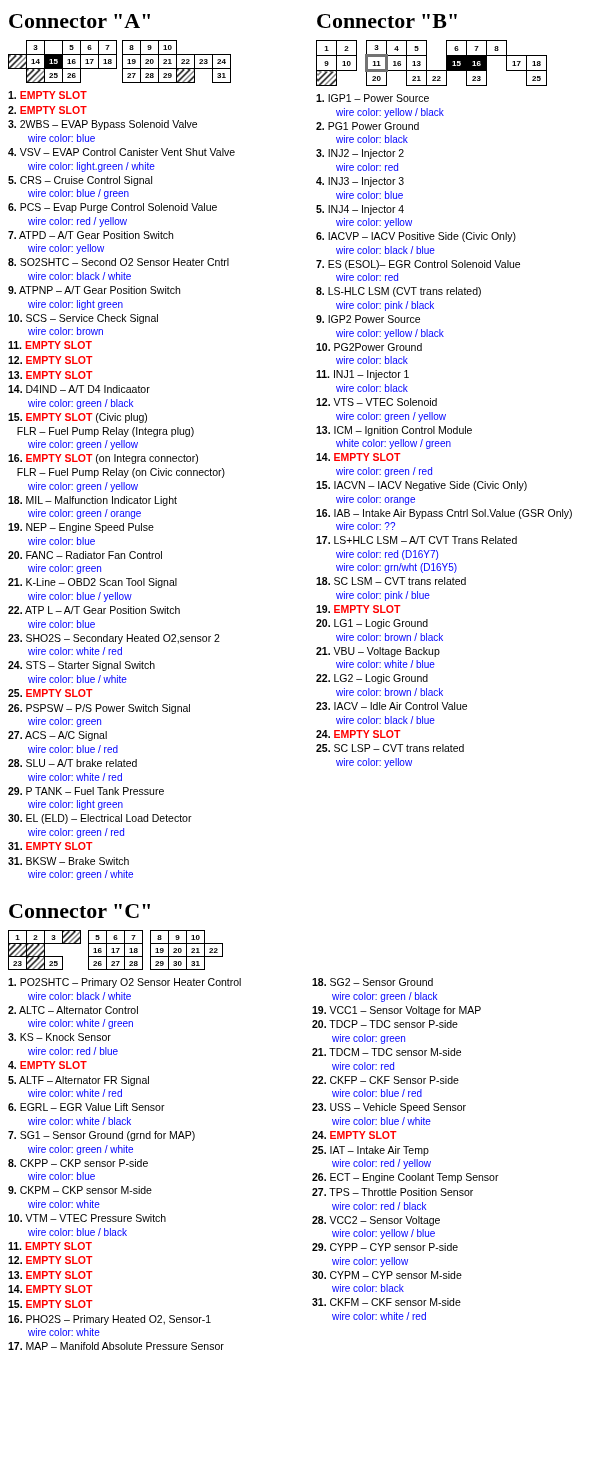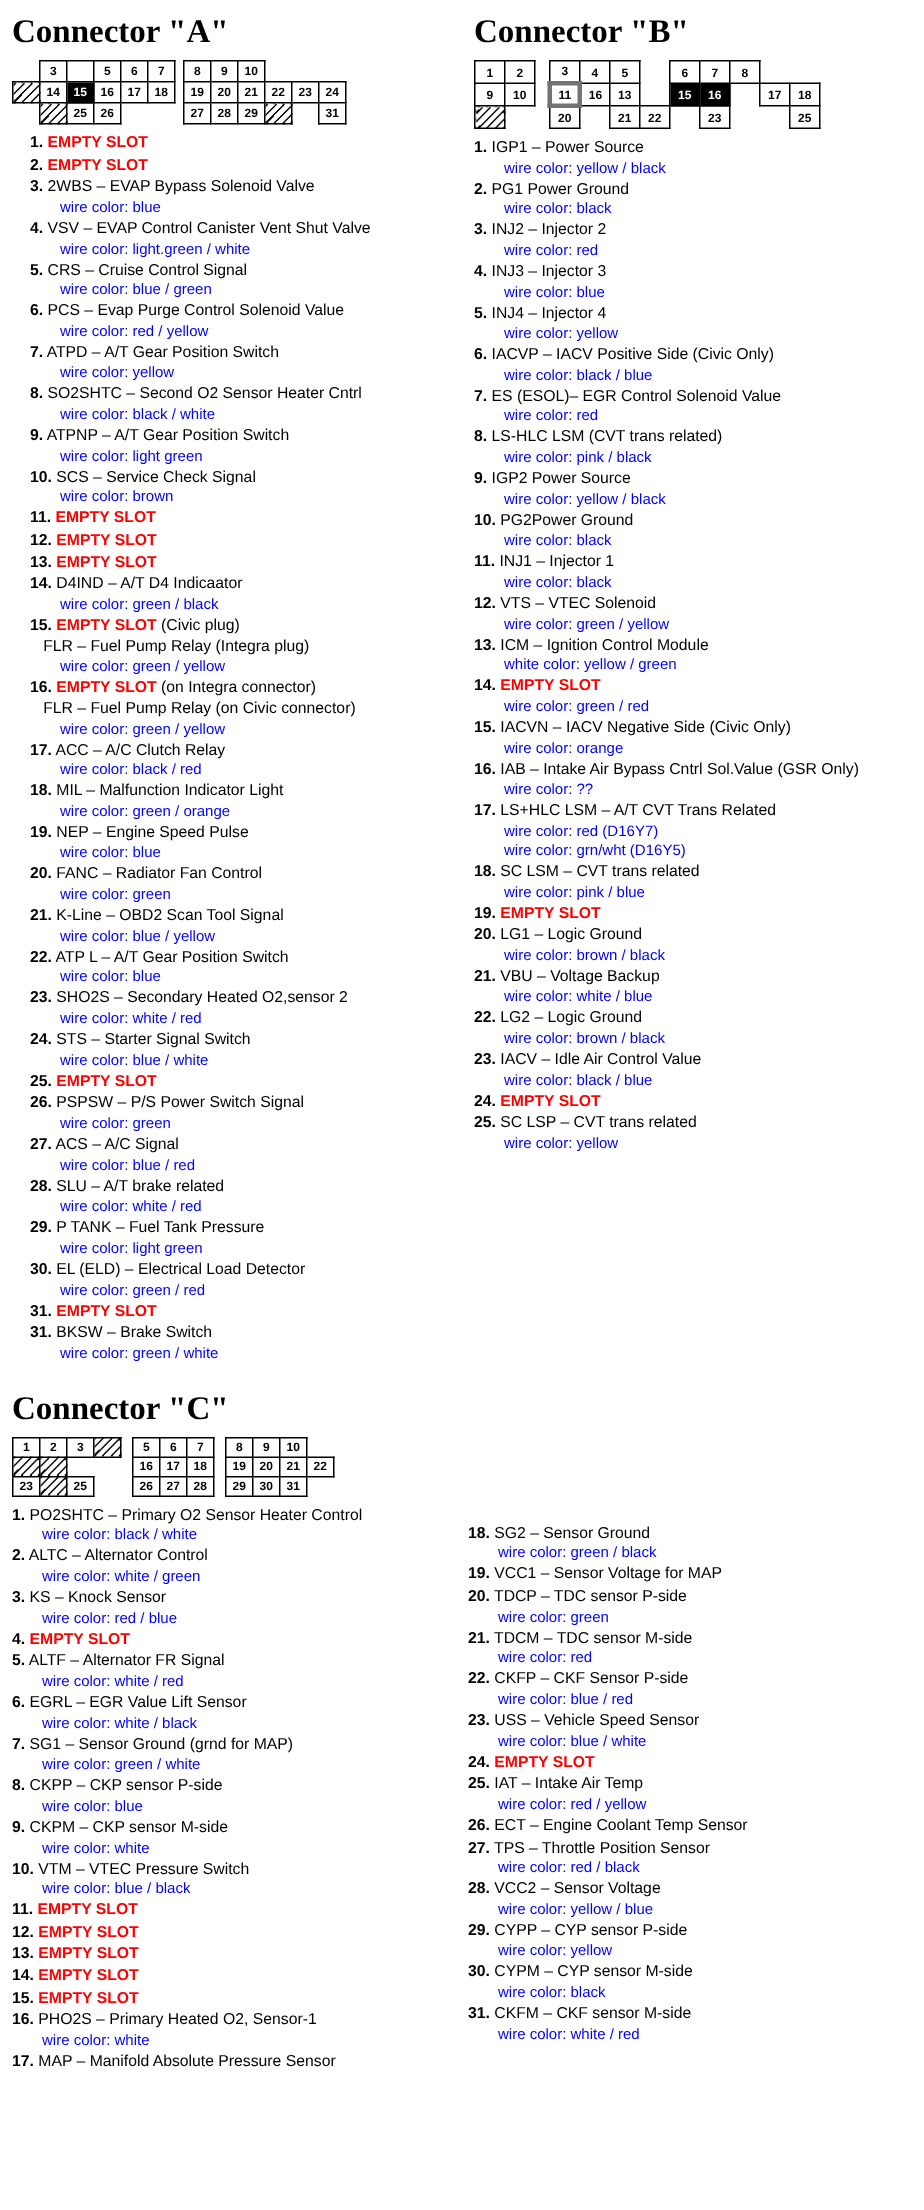--- a/index.html
+++ b/index.html
@@ -119,38 +119,37 @@
             <td style="border:1px solid black; width:18px; height:14px; text-align:center;">28</td>
             <td style="border:1px solid black; width:18px; height:14px; text-align:center;">29</td>
             <td style="background: repeating-linear-gradient(-45deg,black,black 1px,white 1px,white 4px); border:1px solid black; width:18px; height:14px;"></td>
             <td style="border:none;"></td>
             <td style="border:1px solid black; width:18px; height:14px; text-align:center;">31</td>
           </tr>
         </tbody>
           </table>
       </div>
 
-      <ol class="pin-list" style="list-style:none; padding-left:0;margin-left:12px;">
+      <ol class="pin-list" style="list-style:none; padding-left:0;">
         <li><span style="font-weight:bold;">1.</span> <span class="empty-slot">EMPTY SLOT</span></li>
         <li><span style="font-weight:bold;">2.</span> <span class="empty-slot">EMPTY SLOT</span></li>
         <li><span style="font-weight:bold;">3.</span> 2WBS – EVAP Bypass Solenoid Valve<span class="wire-color">wire color: blue</span></li>
         <li><span style="font-weight:bold;">4.</span> VSV – EVAP Control Canister Vent Shut Valve<span class="wire-color">wire color: light.green / white</span></li>
         <li><span style="font-weight:bold;">5.</span> CRS – Cruise Control Signal<span class="wire-color">wire color: blue / green</span></li>
         <li><span style="font-weight:bold;">6.</span> PCS – Evap Purge Control Solenoid Value<span class="wire-color">wire color: red / yellow</span></li>
         <li><span style="font-weight:bold;">7.</span> ATPD – A/T Gear Position Switch<span class="wire-color">wire color: yellow</span></li>
         <li><span style="font-weight:bold;">8.</span> SO2SHTC – Second O2 Sensor Heater Cntrl<span class="wire-color">wire color: black / white</span></li>
         <li><span style="font-weight:bold;">9.</span> ATPNP – A/T Gear Position Switch<span class="wire-color">wire color: light green</span></li>
         <li><span style="font-weight:bold;">10.</span> SCS – Service Check Signal<span class="wire-color">wire color: brown</span></li>
         <li><span style="font-weight:bold;">11.</span> <span class="empty-slot">EMPTY SLOT</span></li>
         <li><span style="font-weight:bold;">12.</span> <span class="empty-slot">EMPTY SLOT</span></li>
         <li><span style="font-weight:bold;">13.</span> <span class="empty-slot">EMPTY SLOT</span></li>
         <li><span style="font-weight:bold;">14.</span> D4IND – A/T D4 Indicaator<span class="wire-color">wire color: green / black</span></li>
         <li><span style="font-weight:bold;">15.</span> <span class="empty-slot">EMPTY SLOT</span> (Civic plug)<br>&nbsp;&nbsp;&nbsp;FLR – Fuel Pump Relay (Integra plug)<span class="wire-color">wire color: green / yellow</span></li>
         <li><span style="font-weight:bold;">16.</span> <span class="empty-slot">EMPTY SLOT</span> (on Integra connector)<br>&nbsp;&nbsp;&nbsp;FLR – Fuel Pump Relay (on Civic connector)<span class="wire-color">wire color: green / yellow</span></li>
-        <li><span style="font-weight:bold;">17.</span> ACC – A/C Clutch Relay<span class="wire-color">wire color: black / red</span></li>
         <li><span style="font-weight:bold;">18.</span> MIL – Malfunction Indicator Light<span class="wire-color">wire color: green / orange</span></li>
         <li><span style="font-weight:bold;">19.</span> NEP – Engine Speed Pulse<span class="wire-color">wire color: blue</span></li>
         <li><span style="font-weight:bold;">20.</span> FANC – Radiator Fan Control<span class="wire-color">wire color: green</span></li>
         <li><span style="font-weight:bold;">21.</span> K-Line – OBD2 Scan Tool Signal<span class="wire-color">wire color: blue / yellow</span></li>
         <li><span style="font-weight:bold;">22.</span> ATP L – A/T Gear Position Switch<span class="wire-color">wire color: blue</span></li>
         <li><span style="font-weight:bold;">23.</span> SHO2S – Secondary Heated O2,sensor 2<span class="wire-color">wire color: white / red</span></li>
         <li><span style="font-weight:bold;">24.</span> STS – Starter Signal Switch<span class="wire-color">wire color: blue / white</span></li>
         <li><span style="font-weight:bold;">25.</span> <span class="empty-slot">EMPTY SLOT</span></li>
         <li><span style="font-weight:bold;">26.</span> PSPSW – P/S Power Switch Signal<span class="wire-color">wire color: green</span></li>
         <li><span style="font-weight:bold;">27.</span> ACS – A/C Signal<span class="wire-color">wire color: blue / red</span></li>
@@ -311,21 +310,21 @@
           <li><span style="font-weight:bold;">11.</span> <span class="empty-slot">EMPTY SLOT</span></li>
           <li><span style="font-weight:bold;">12.</span> <span class="empty-slot">EMPTY SLOT</span></li>
           <li><span style="font-weight:bold;">13.</span> <span class="empty-slot">EMPTY SLOT</span></li>
           <li><span style="font-weight:bold;">14.</span> <span class="empty-slot">EMPTY SLOT</span></li>
           <li><span style="font-weight:bold;">15.</span> <span class="empty-slot">EMPTY SLOT</span></li>
           <li><span style="font-weight:bold;">16.</span> PHO2S – Primary Heated O2, Sensor-1<span class="wire-color">wire color: white</span></li>
           <li><span style="font-weight:bold;">17.</span> MAP – Manifold Absolute Pressure Sensor</li>
         </ol>
       </div>
       <div class="col-right">
-        <ol class="pin-list" style="list-style:none; padding-left:0;margin-top:12px;">
+        <ol class="pin-list" style="list-style:none; padding-left:0;">
           <li><span style="font-weight:bold;">18.</span> SG2 – Sensor Ground<span class="wire-color">wire color: green / black</span></li>
           <li><span style="font-weight:bold;">19.</span> VCC1 – Sensor Voltage for MAP</li>
           <li><span style="font-weight:bold;">20.</span> TDCP – TDC sensor P-side<span class="wire-color">wire color: green</span></li>
           <li><span style="font-weight:bold;">21.</span> TDCM – TDC sensor M-side<span class="wire-color">wire color: red</span></li>
           <li><span style="font-weight:bold;">22.</span> CKFP – CKF Sensor P-side<span class="wire-color">wire color: blue / red</span></li>
           <li><span style="font-weight:bold;">23.</span> USS – Vehicle Speed Sensor<span class="wire-color">wire color: blue / white</span></li>
           <li><span style="font-weight:bold;">24.</span> <span class="empty-slot">EMPTY SLOT</span></li>
           <li><span style="font-weight:bold;">25.</span> IAT – Intake Air Temp<span class="wire-color">wire color: red / yellow</span></li>
           <li><span style="font-weight:bold;">26.</span> ECT – Engine Coolant Temp Sensor</li>
           <li><span style="font-weight:bold;">27.</span> TPS – Throttle Position Sensor<span class="wire-color">wire color: red / black</span></li>

